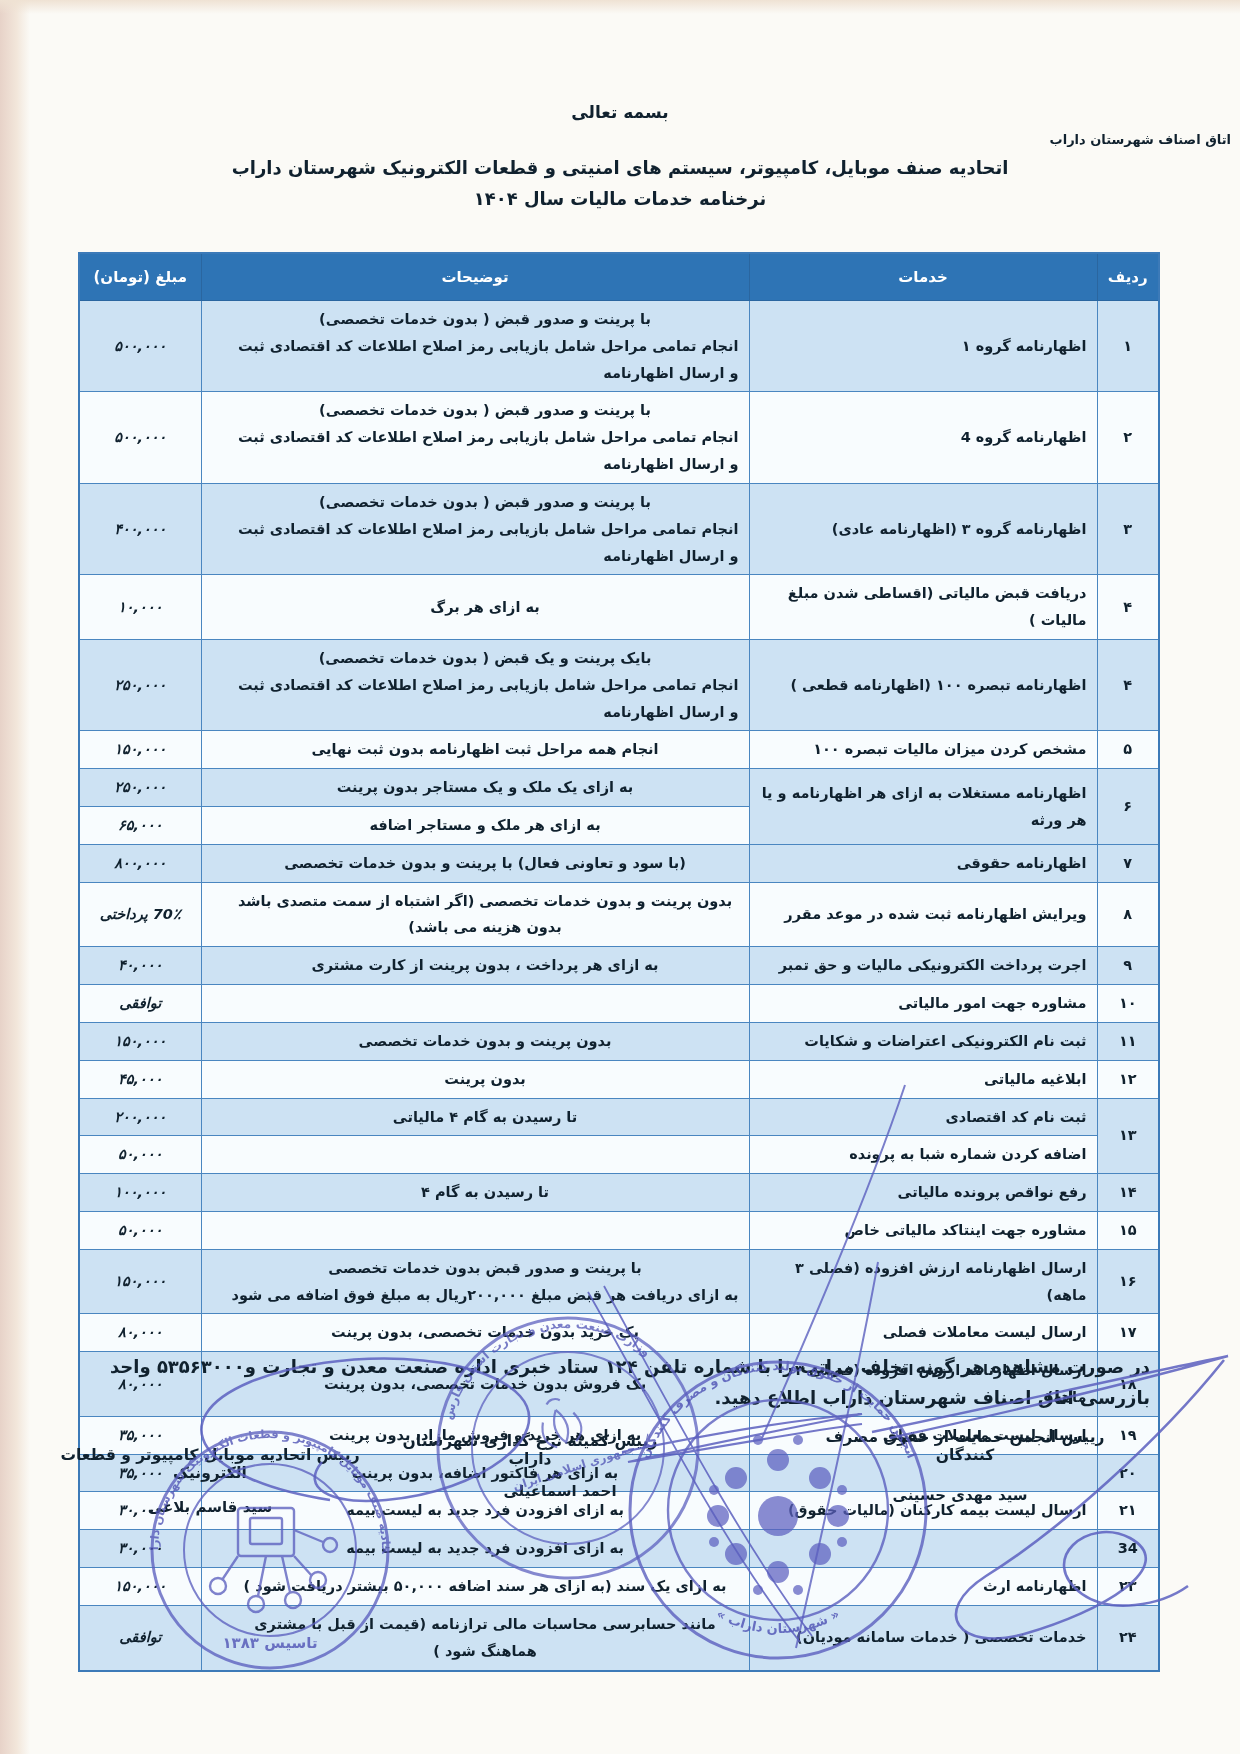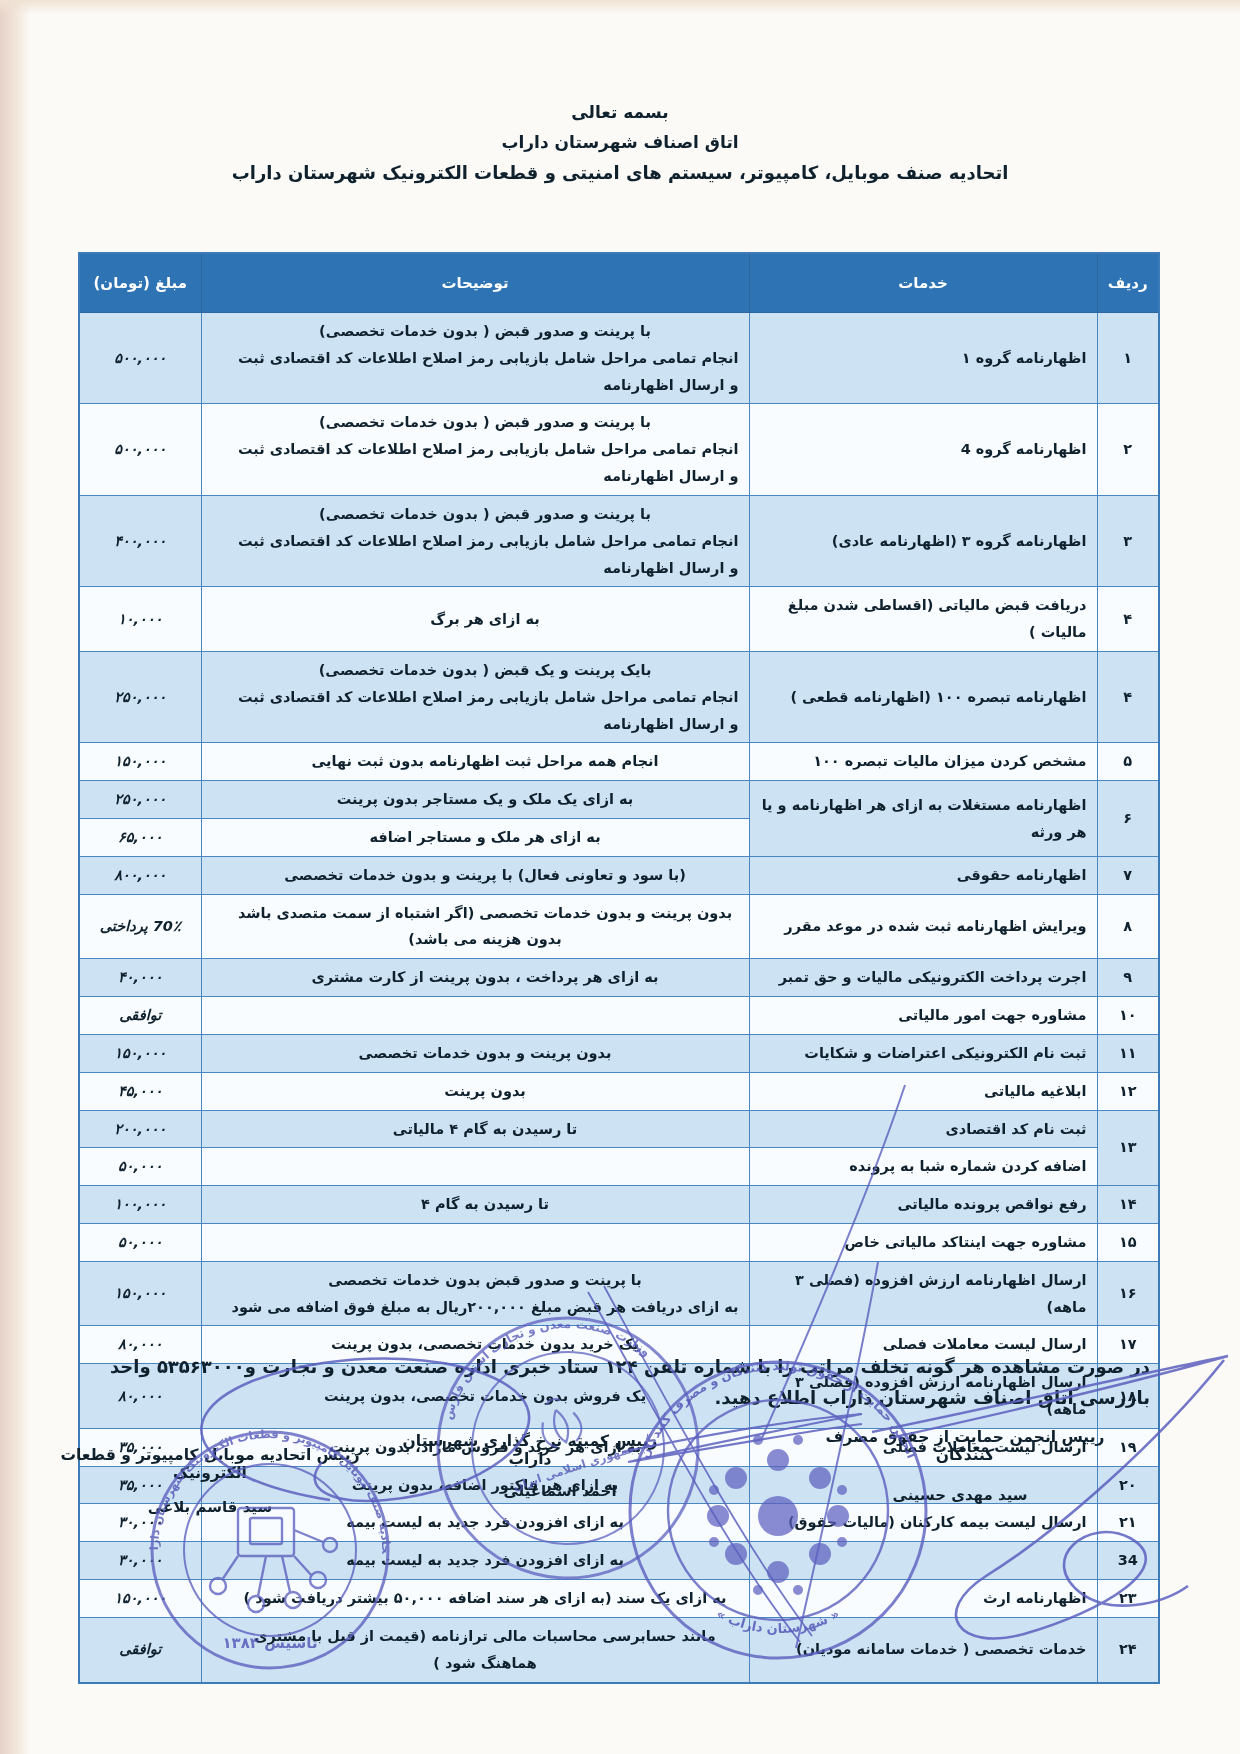--- a/index.html
+++ b/index.html
@@ -15,34 +15,34 @@
   }
   .scan-top{
     position:absolute;left:0;top:0;width:100%;height:14px;
     background:linear-gradient(180deg,#efe2d3 0%,rgba(250,247,240,0) 100%);
   }
   .doc-header{
     position:absolute;top:92px;right:0;left:0;text-align:center;
   }
   .doc-header .line{font-weight:bold;margin:10px 9px;}
   .doc-header .line.l1{font-size:17px;}
-  .doc-header .line.l2{font-size:17px;}
+  .doc-header .line.l2{font-size:13px;text-align:right;}
   .doc-header .line.l3{font-size:18px;}
   .doc-header .line.l4{font-size:18px;}
 
   table.rate-table{
     position:absolute;top:252px;right:80px;width:1080px;
     border-collapse:collapse;table-layout:fixed;
     font-size:14.5px;font-weight:bold;
     background:#f8fcfe;
     border:2px solid #3c7ab8;
   }
   table.rate-table th{
     background:#2e74b5;color:#ffffff;font-size:15px;font-weight:bold;
-    padding:20px 4px;border:1.5px solid #2a66a0;
+    padding:14px 4px;border:1.5px solid #2a66a0;
   }
   table.rate-table td{
     border:1.5px solid #4a86c0;
     padding:5px 10px;vertical-align:middle;
     line-height:1.85;
   }
   td.cell-num{text-align:center;}
   td.cell-service{text-align:right;}
   td.cell-desc{text-align:center;}
   td.cell-amount{text-align:center;white-space:nowrap;font-style:italic;}
@@ -76,20 +76,21 @@
 </head>
 <body>
 
 <div class="scan-left"></div>
 <div class="scan-top"></div>
 
 <div class="doc-header">
   <div class="line l1">بسمه تعالی</div>
   <div class="line l2">اتاق اصناف شهرستان داراب</div>
   <div class="line l3">اتحادیه صنف موبایل، کامپیوتر، سیستم های امنیتی و قطعات الکترونیک شهرستان داراب</div>
+  <div class="line l4">نرخنامه خدمات مالیات سال ۱۴۰۴</div>
 </div>
 
 <table class="rate-table" dir="rtl">
   <colgroup>
     <col style="width:62px">
     <col style="width:348px">
     <col style="width:548px">
     <col style="width:122px">
   </colgroup>
   <thead>

